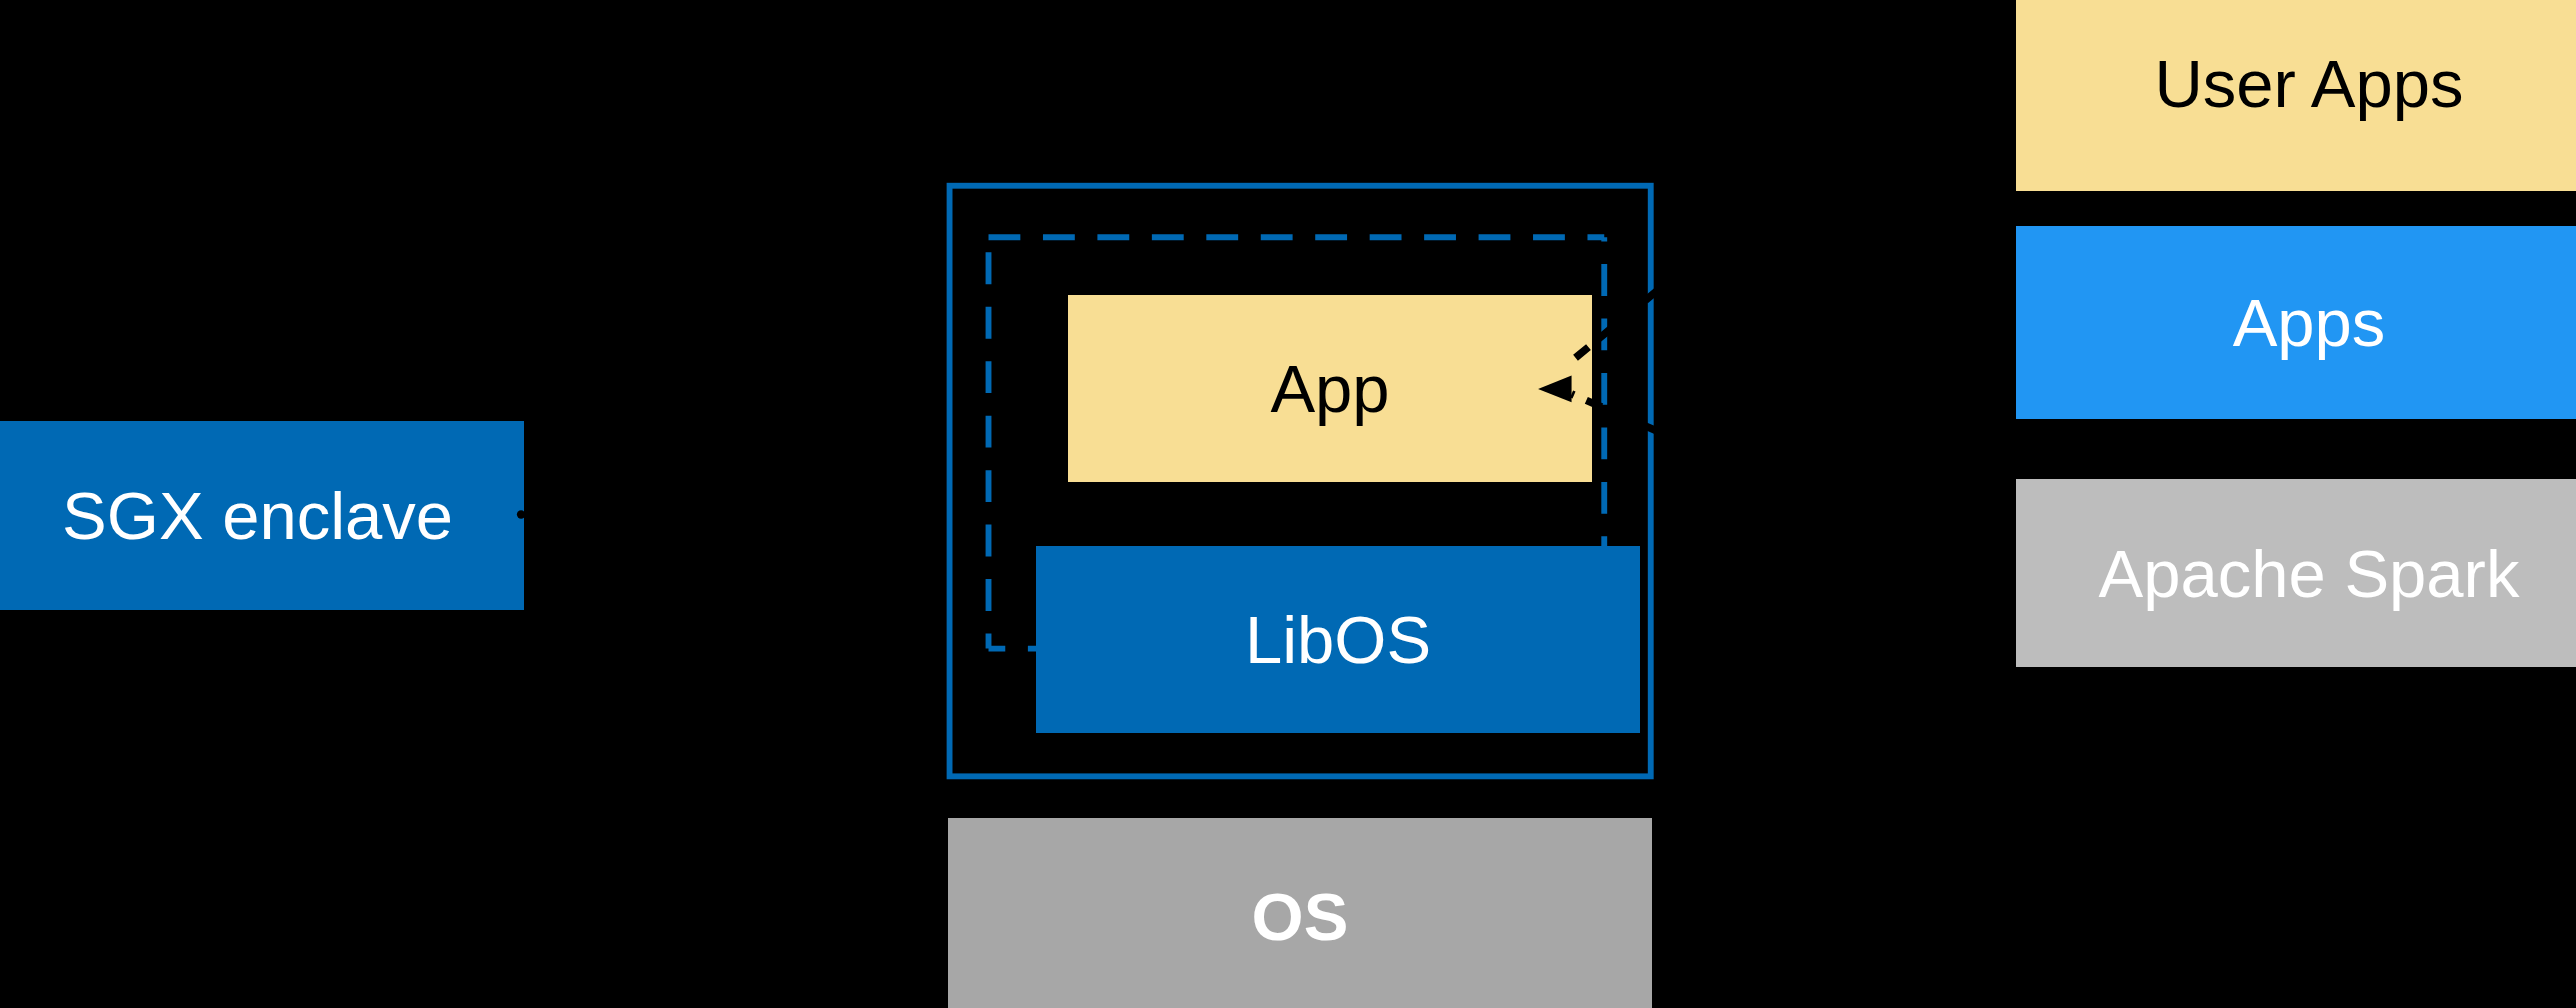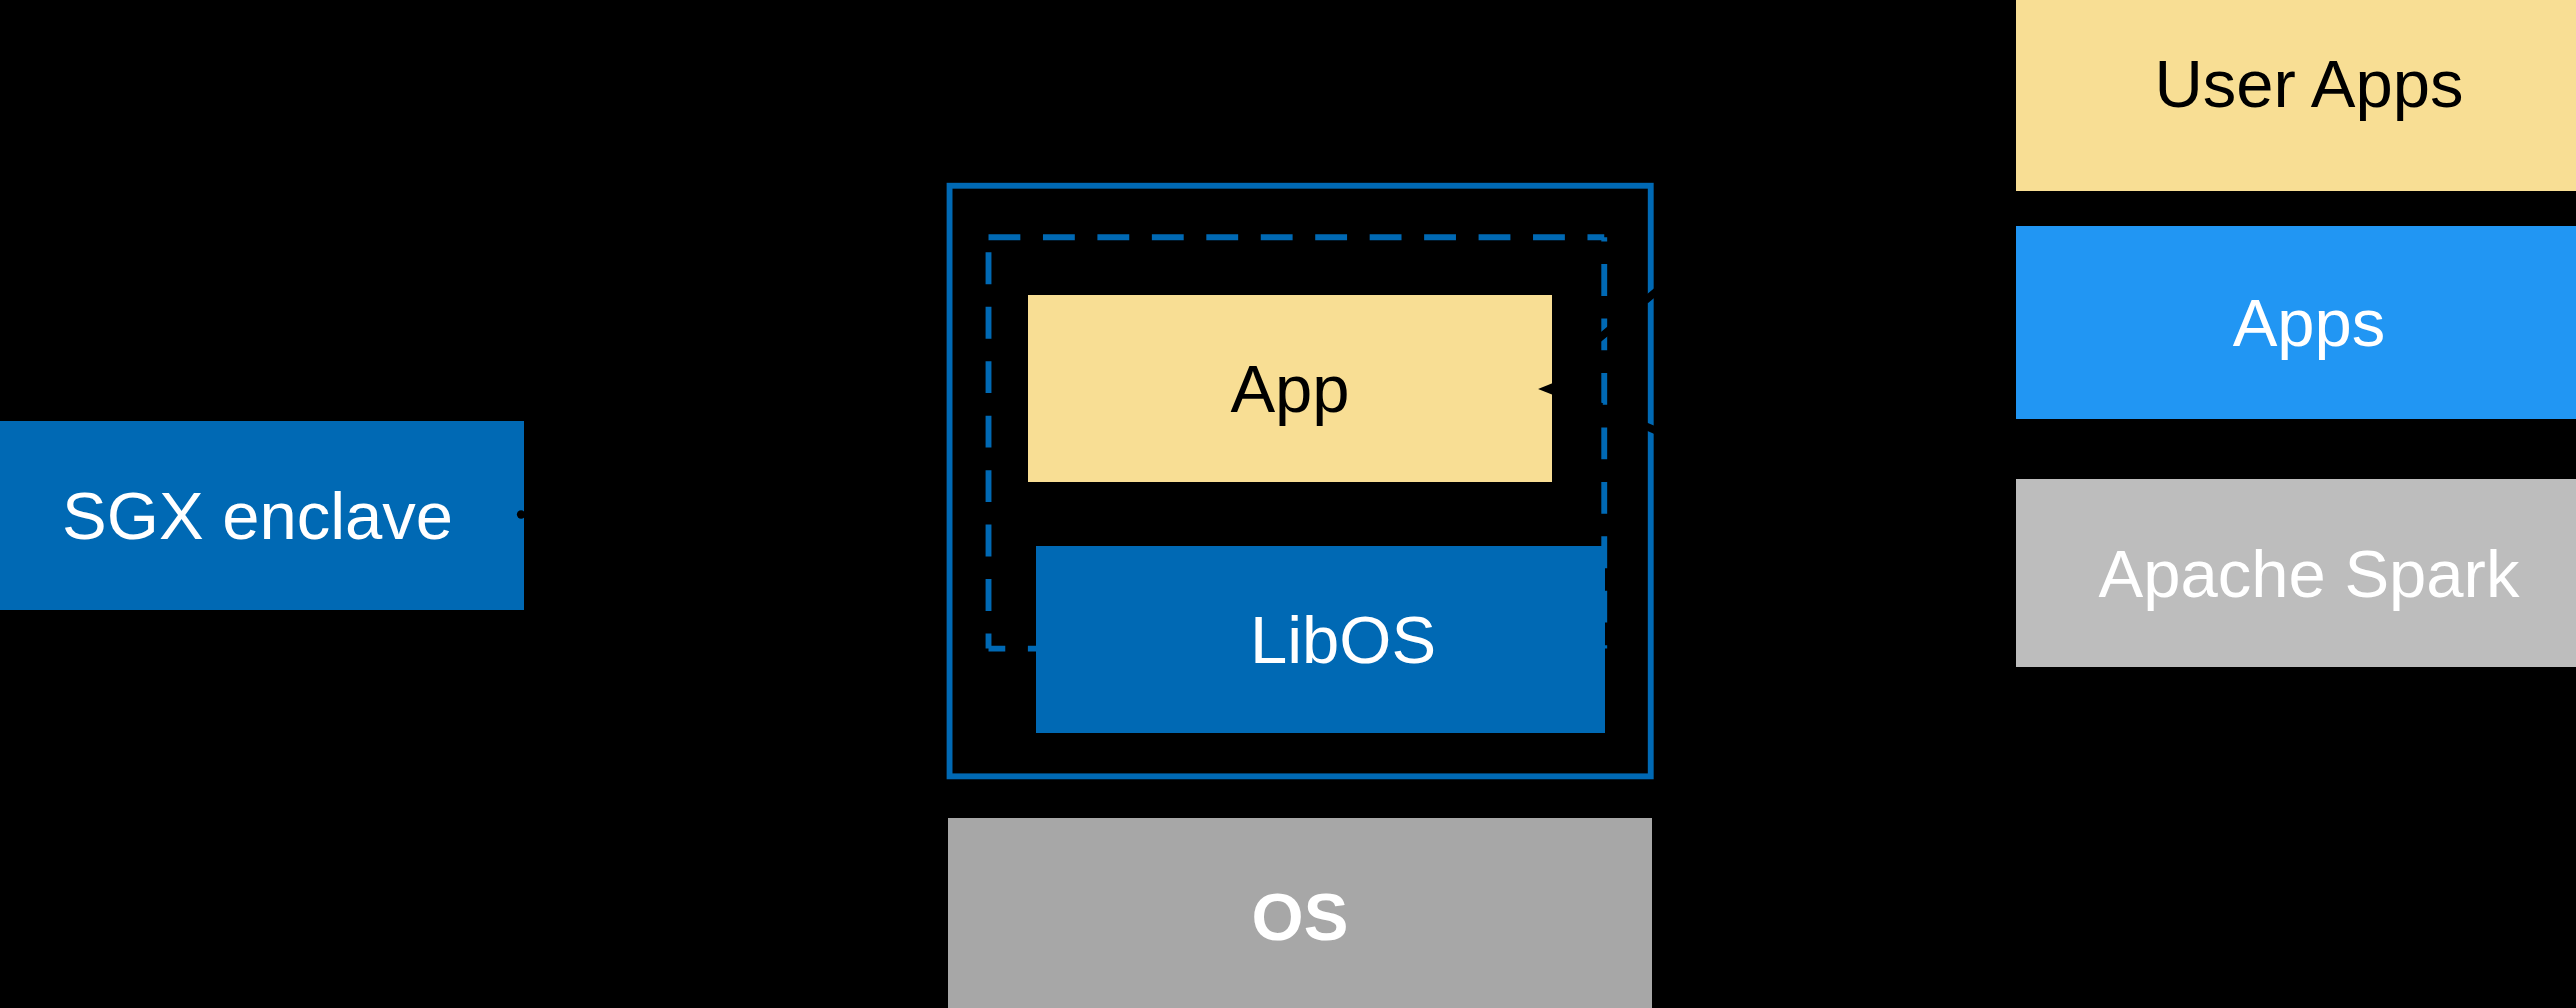--- a/index.html
+++ b/index.html
@@ -22,24 +22,24 @@
     line-height: 1;
     white-space: nowrap;
   }
   .box .lbl { display: block; text-align: center; }
 
   
   #sgx-box { left: -8.4px; top: 421px; width: 532px; height: 189px;
              background: var(--intel_blue); color: var(--text_light); }
 
   
-  #app-box   { left: 1028px; top: 295px; width: 524px; height: 187px;
+  #app-box   { left: 1068px; top: 295px; width: 524px; height: 187px;
                background: var(--yellow); color: var(--text_dark); }
-  #libos-box { left: 1036px; top: 546px; width: 524px; height: 187px;
-               background: var(--intel_blue); color: var(--text_light); padding-left: 45px; }
+  #libos-box { left: 1036px; top: 546px; width: 604px; height: 187px;
+               background: var(--intel_blue); color: var(--text_light); }
   #os-box    { left: 948px; top: 818px; width: 704px; height: 196px;
                background: var(--gray_dark); color: var(--text_light); font-weight: bold; }
 
   
   #userapps-box { left: 2016px; top: -23.5px; width: 586px; height: 214px;
                   background: var(--yellow); color: var(--text_dark); }
   #bigdl-box    { left: 2016px; top: 226px; width: 586px; height: 193px;
                   background: var(--bright_blue); color: var(--text_light); }
   #spark-box    { left: 2016px; top: 479px; width: 586px; height: 188px;
                   background: var(--gray_light); color: var(--text_light); }

